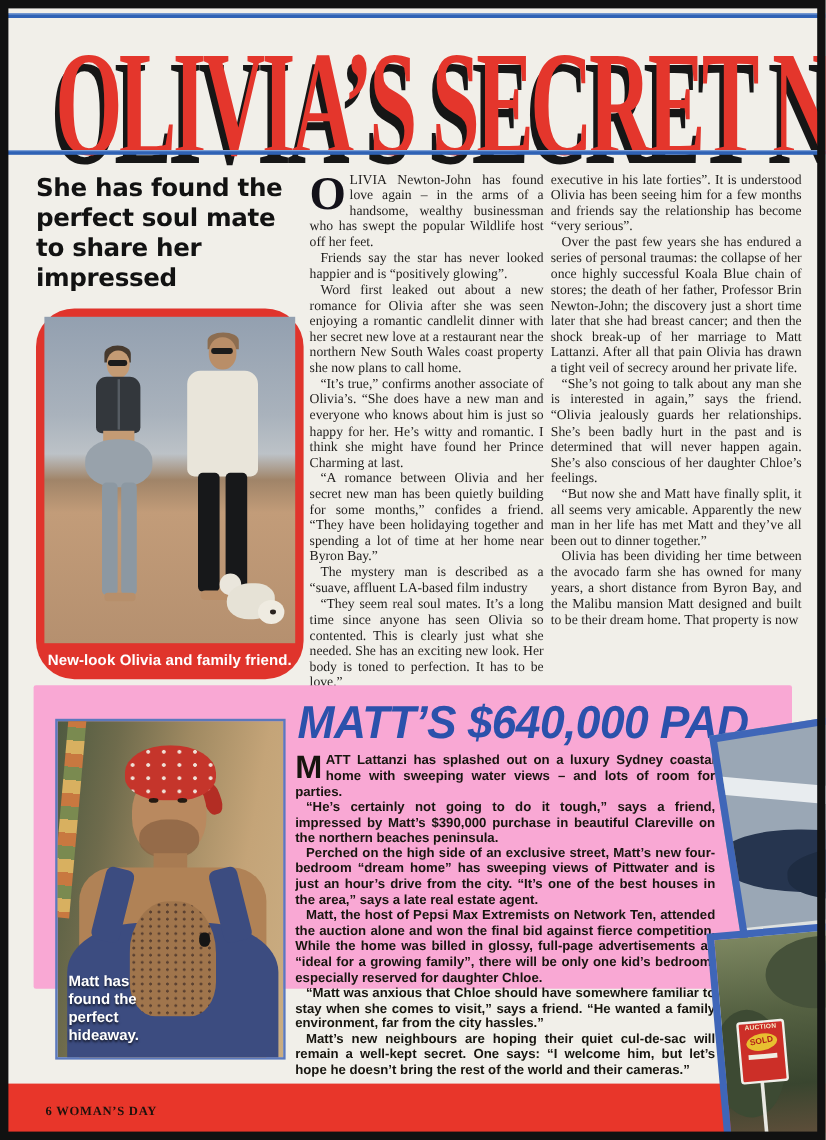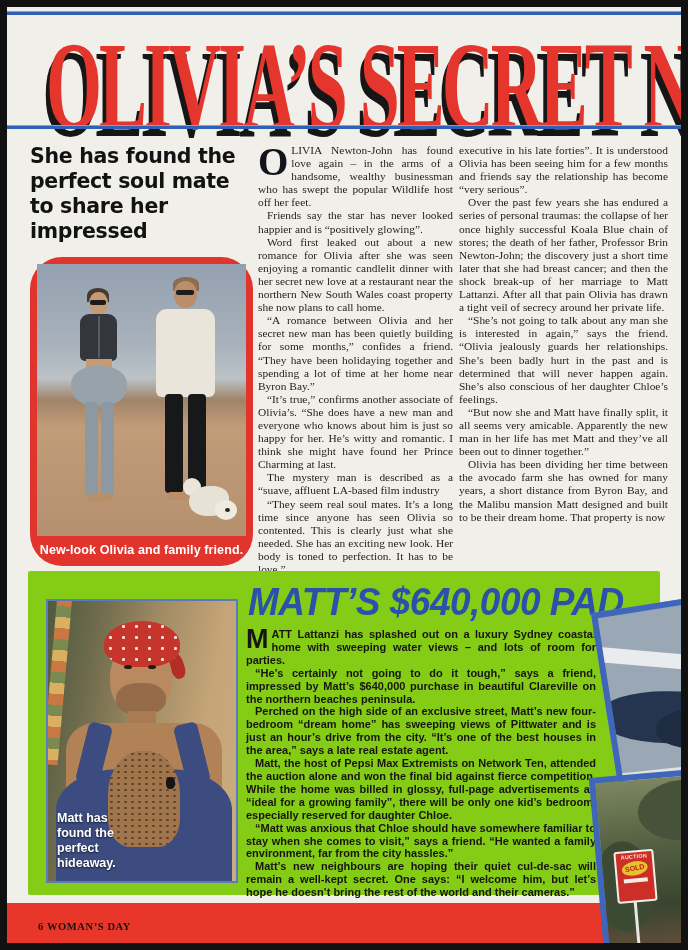--- a/index.html
+++ b/index.html
@@ -58,21 +58,21 @@
   .col{top:144px;font-family:"Liberation Serif",serif;font-size:11.4px;line-height:13.1px;
       color:#1f1d1c;text-align:justify;}
   #col1{left:258px;width:195px;}
   #col2{left:459px;width:209px;}
   .col p{margin:0;text-indent:9px;}
   .col p.lead{text-indent:0;}
   .dropcap{float:left;font-family:"Liberation Serif",serif;font-weight:bold;font-size:39px;
       line-height:31px;padding:2px 3px 0 0;color:#14121a;}
 
   
-  #yellow-box{left:28px;top:571px;width:632px;height:324px;background:#84cc16;border-radius:2px;}
+  #yellow-box{left:28px;top:571px;width:632px;height:253px;background:#f9a8d4;border-radius:2px;}
   #box-headline{position:absolute;left:220px;top:10px;font-style:italic;font-weight:bold;
       font-size:37px;letter-spacing:-0.5px;color:#2b51ab;transform:scaleY(1.04);
       transform-origin:left top;white-space:nowrap;}
   #box-body{position:absolute;left:218px;top:57px;width:350px;font-weight:bold;
       font-size:11px;line-height:12.9px;color:#17150f;text-align:justify;}
   #box-body p{margin:0;text-indent:9px;}
   #box-body p.lead{text-indent:0;}
   .dropcap-m{float:left;font-weight:bold;font-size:27px;line-height:23px;padding-right:3px;color:#17150f;}
 
   
@@ -162,38 +162,38 @@
       <div id="dog-head"></div>
       <div id="dog-nose"></div>
     </div>
     <div id="caption-olivia">New-look Olivia and family friend.</div>
   </div>
 
   <div class="abs col" id="col1">
     <p class="lead"><span class="dropcap">O</span><span>LIVIA Newton-John has found love again – in the arms of a handsome, wealthy businessman who has swept the popular Wildlife host off her feet.</span></p>
     <p>Friends say the star has never looked happier and is “positively glowing”.</p>
     <p>Word first leaked out about a new romance for Olivia after she was seen enjoying a romantic candlelit dinner with her secret new love at a restaurant near the northern New South Wales coast property she now plans to call home.</p>
+    <p>“It’s true,” confirms another associate of Olivia’s. “She does have a new man and everyone who knows about him is just so happy for her. He’s witty and romantic. I think she might have found her Prince Charming at last.</p>
     <p>“A romance between Olivia and her secret new man has been quietly building for some months,” confides a friend. “They have been holidaying together and spending a lot of time at her home near Byron Bay.”</p>
-    <p>“It’s true,” confirms another associate of Olivia’s. “She does have a new man and everyone who knows about him is just so happy for her. He’s witty and romantic. I think she might have found her Prince Charming at last.</p>
     <p>The mystery man is described as a “suave, affluent LA-based film industry</p>
     <p>“They seem real soul mates. It’s a long time since anyone has seen Olivia so contented. This is clearly just what she needed. She has an exciting new look. Her body is toned to perfection. It has to be love.”</p>
   </div>
   <div class="abs col" id="col2">
     <p class="lead">executive in his late forties”. It is understood Olivia has been seeing him for a few months and friends say the relationship has become “very serious”.</p>
     <p>Over the past few years she has endured a series of personal traumas: the collapse of her once highly successful Koala Blue chain of stores; the death of her father, Professor Brin Newton-John; the discovery just a short time later that she had breast cancer; and then the shock break-up of her marriage to Matt Lattanzi. After all that pain Olivia has drawn a tight veil of secrecy around her private life.</p>
     <p>“She’s not going to talk about any man she is interested in again,” says the friend. “Olivia jealously guards her relationships. She’s been badly hurt in the past and is determined that will never happen again. She’s also conscious of her daughter Chloe’s feelings.</p>
     <p>“But now she and Matt have finally split, it all seems very amicable. Apparently the new man in her life has met Matt and they’ve all been out to dinner together.”</p>
     <p>Olivia has been dividing her time between the avocado farm she has owned for many years, a short distance from Byron Bay, and the Malibu mansion Matt designed and built to be their dream home. That property is now</p>
   </div>
 
   <div class="abs" id="yellow-box">
     <div id="box-headline">MATT’S $640,000 PAD</div>
     <div id="box-body">
       <p class="lead"><span class="dropcap-m">M</span><span>ATT Lattanzi has splashed out on a luxury Sydney coastal home with sweeping water views – and lots of room for parties.</span></p>
-      <p>“He’s certainly not going to do it tough,” says a friend, impressed by Matt’s $640,000 purchase in beautiful Clareville on the northern beaches peninsula.</p>
+      <p>“He’s certainly not going to do it tough,” says a friend, impressed by Matt’s $390,000 purchase in beautiful Clareville on the northern beaches peninsula.</p>
       <p>Perched on the high side of an exclusive street, Matt’s new four-bedroom “dream home” has sweeping views of Pittwater and is just an hour’s drive from the city. “It’s one of the best houses in the area,” says a late real estate agent.</p>
       <p>Matt, the host of Pepsi Max Extremists on Network Ten, attended the auction alone and won the final bid against fierce competition. While the home was billed in glossy, full-page advertisements as “ideal for a growing family”, there will be only one kid’s bedroom, especially reserved for daughter Chloe.</p>
       <p>“Matt was anxious that Chloe should have somewhere familiar to stay when she comes to visit,” says a friend. “He wanted a family environment, far from the city hassles.”</p>
       <p>Matt’s new neighbours are hoping their quiet cul-de-sac will remain a well-kept secret. One says: “I welcome him, but let’s hope he doesn’t bring the rest of the world and their cameras.”</p>
     </div>
 
     <div id="matt-photo" class="figure">
       <div class="abs" id="rope"></div>
       <div class="abs" id="bandana-tail"></div>
       <div class="abs" id="matt-face"></div>

